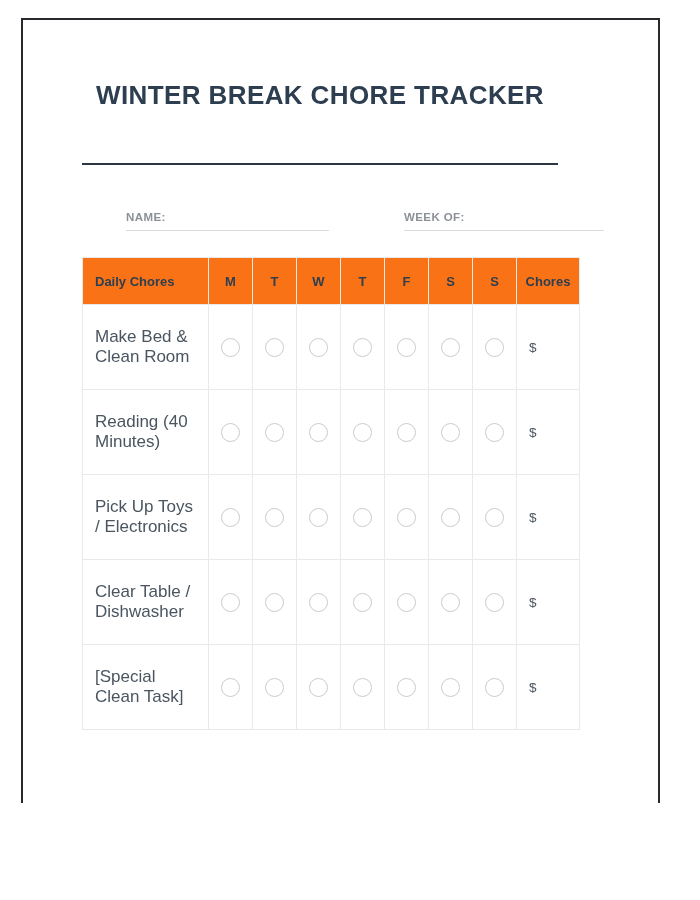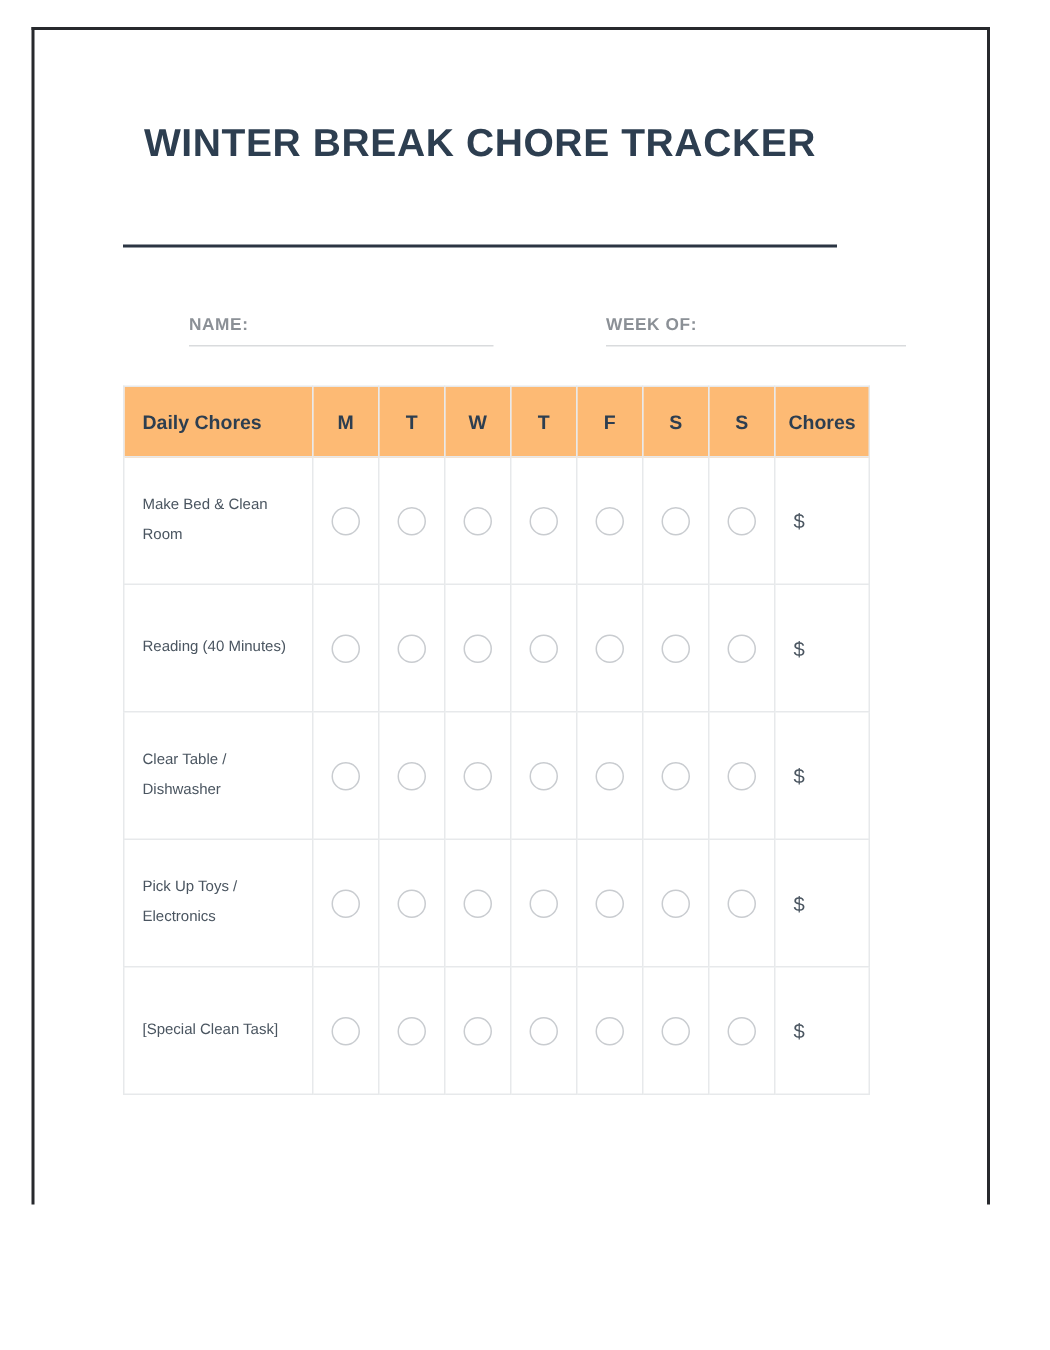--- a/index.html
+++ b/index.html
@@ -105,21 +105,21 @@
     border: 1px solid #e7e9eb;
     background: #ffffff;
   }
   .chore-table th,
   .chore-table td {
     border: 1px solid #e7e9eb;
     padding: 0;
     vertical-align: middle;
   }
   .chore-table thead th {
-    background: #fdba74;
+    background: #f97316;
     height: 46px;
     color: #2d3e50;
     font-weight: bold;
     font-size: 13px;
     font-family: "Liberation Sans", sans-serif;
   }
   th.col-chore {
     width: 113px;
     text-align: left;
     padding-left: 12px;
@@ -129,21 +129,21 @@
     width: 62px;
     text-align: center;
   }
 
   .chore-table tbody td {
     height: 68px;
   }
   td.cell-chore {
     text-align: left;
     padding: 8px 10px 8px 12px;
-    font-size: 10px;
+    font-size: 17px;
     line-height: 20px;
     color: #4a5560;
     font-family: "Liberation Sans", sans-serif;
   }
   td.cell-day {
     text-align: center;
   }
   td.cell-value {
     text-align: left;
     padding-left: 12px;
@@ -216,32 +216,32 @@
           <td class="cell-day"><span class="bubble"></span></td>
           <td class="cell-day"><span class="bubble"></span></td>
           <td class="cell-day"><span class="bubble"></span></td>
           <td class="cell-day"><span class="bubble"></span></td>
           <td class="cell-day"><span class="bubble"></span></td>
           <td class="cell-day"><span class="bubble"></span></td>
           <td class="cell-day"><span class="bubble"></span></td>
           <td class="cell-value">$</td>
         </tr>
         <tr>
+          <td class="cell-chore">Pick Up Toys / Electronics</td>
+          <td class="cell-day"><span class="bubble"></span></td>
+          <td class="cell-day"><span class="bubble"></span></td>
+          <td class="cell-day"><span class="bubble"></span></td>
+          <td class="cell-day"><span class="bubble"></span></td>
+          <td class="cell-day"><span class="bubble"></span></td>
+          <td class="cell-day"><span class="bubble"></span></td>
+          <td class="cell-day"><span class="bubble"></span></td>
+          <td class="cell-value">$</td>
+        </tr>
+        <tr>
           <td class="cell-chore">Clear Table / Dishwasher</td>
-          <td class="cell-day"><span class="bubble"></span></td>
-          <td class="cell-day"><span class="bubble"></span></td>
-          <td class="cell-day"><span class="bubble"></span></td>
-          <td class="cell-day"><span class="bubble"></span></td>
-          <td class="cell-day"><span class="bubble"></span></td>
-          <td class="cell-day"><span class="bubble"></span></td>
-          <td class="cell-day"><span class="bubble"></span></td>
-          <td class="cell-value">$</td>
-        </tr>
-        <tr>
-          <td class="cell-chore">Pick Up Toys / Electronics</td>
           <td class="cell-day"><span class="bubble"></span></td>
           <td class="cell-day"><span class="bubble"></span></td>
           <td class="cell-day"><span class="bubble"></span></td>
           <td class="cell-day"><span class="bubble"></span></td>
           <td class="cell-day"><span class="bubble"></span></td>
           <td class="cell-day"><span class="bubble"></span></td>
           <td class="cell-day"><span class="bubble"></span></td>
           <td class="cell-value">$</td>
         </tr>
         <tr>

